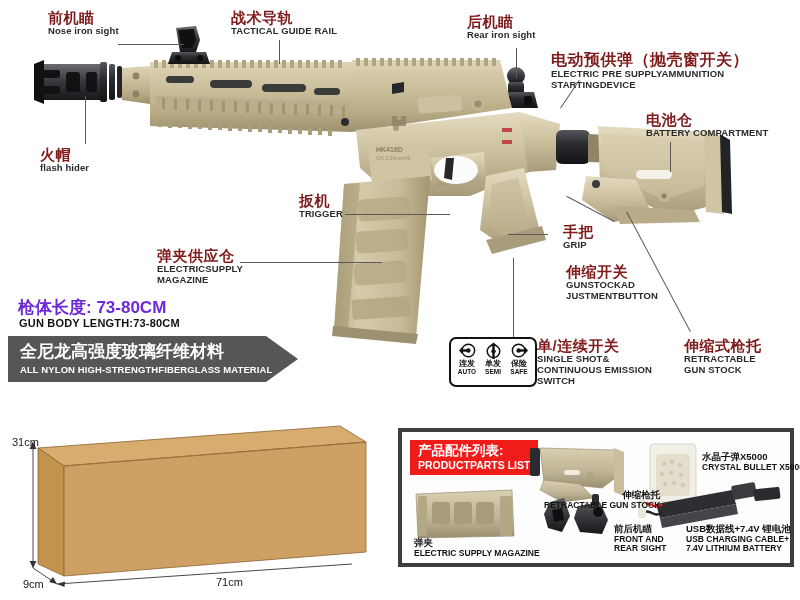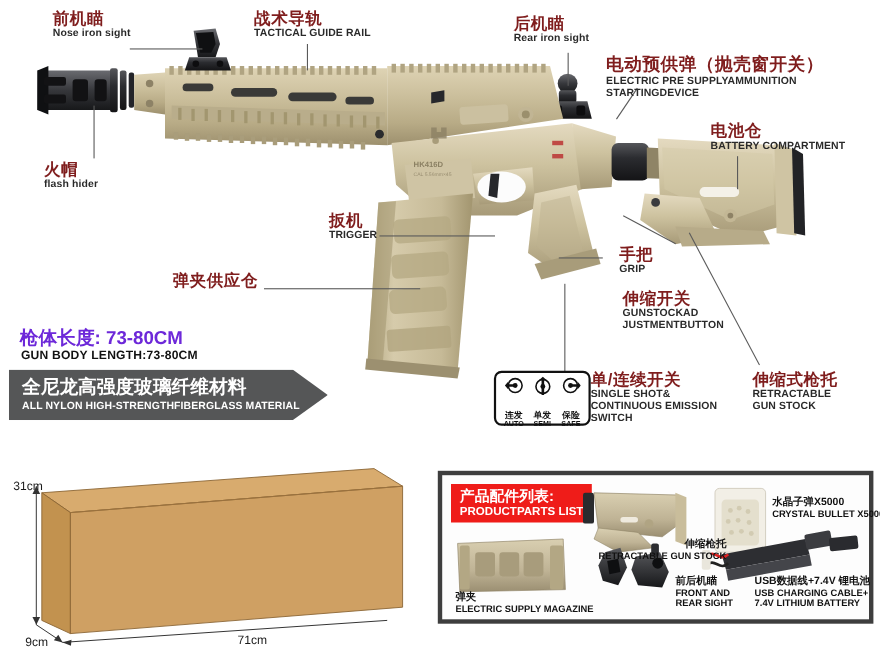--- a/index.html
+++ b/index.html
@@ -32,21 +32,21 @@
           color:#fff;}
   .banner .b-cn{position:absolute;left:12px;top:4px;font-size:17px;font-weight:700;letter-spacing:0;white-space:nowrap;}
   .banner .b-en{position:absolute;left:12px;top:28px;font-size:9.5px;font-weight:700;letter-spacing:.1px;white-space:nowrap;}
 
   
   .selbox{position:absolute;left:449px;top:337px;width:84px;height:46px;
           border:2px solid #111;border-radius:7px;background:#fff;}
   .selcell{position:absolute;top:3px;width:28px;text-align:center;}
   .selcell .ring{width:17px;height:17px;margin:0 auto;position:relative;}
   .selcell .ring svg{display:block;}
-  .selcell .sc-cn{font-size:8px;font-weight:700;color:#111;line-height:1.1;margin-top:15px;}
+  .selcell .sc-cn{font-size:8px;font-weight:700;color:#111;line-height:1.1;margin-top:1px;}
   .selcell .sc-en{font-size:6.5px;font-weight:700;color:#111;line-height:1.05;}
 
   
   .dimtext{position:absolute;font-size:11px;font-weight:400;color:#1a1a1a;white-space:nowrap;}
 
   
   .panel{position:absolute;left:398px;top:428px;width:396px;height:139px;
          background:#fdfdfd;border:4px solid #3e3e3e;box-sizing:border-box;}
   .redflag{position:absolute;left:8px;top:8px;background:#ef1c19;color:#fff;
            padding:3px 8px 4px 8px;}
@@ -344,20 +344,21 @@
   <div class="en">flash hider</div>
 </div>
 
 <div class="callout" style="left:299px;top:193px;">
   <div class="cn">扳机</div>
   <div class="en">TRIGGER</div>
 </div>
 
 <div class="callout multi" style="left:157px;top:248px;width:120px;">
   <div class="cn">弹夹供应仓</div>
+  <div class="en" style="width:96px;">ELECTRICSUPPLY MAGAZINE</div>
 </div>
 
 <div class="callout" style="left:563px;top:224px;">
   <div class="cn">手把</div>
   <div class="en">GRIP</div>
 </div>
 
 <div class="callout multi" style="left:566px;top:264px;width:130px;">
   <div class="cn">伸缩开关</div>
   <div class="en" style="width:104px;">GUNSTOCKAD JUSTMENTBUTTON</div>

